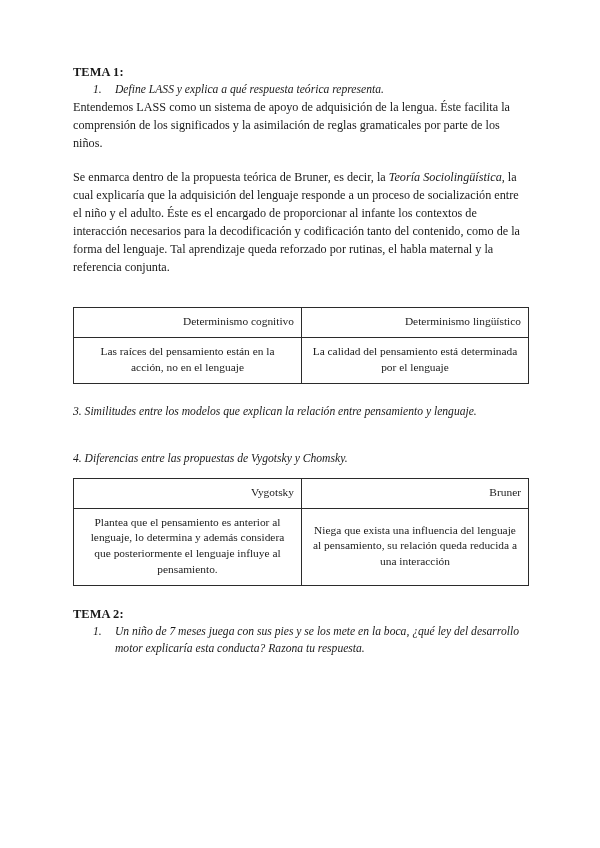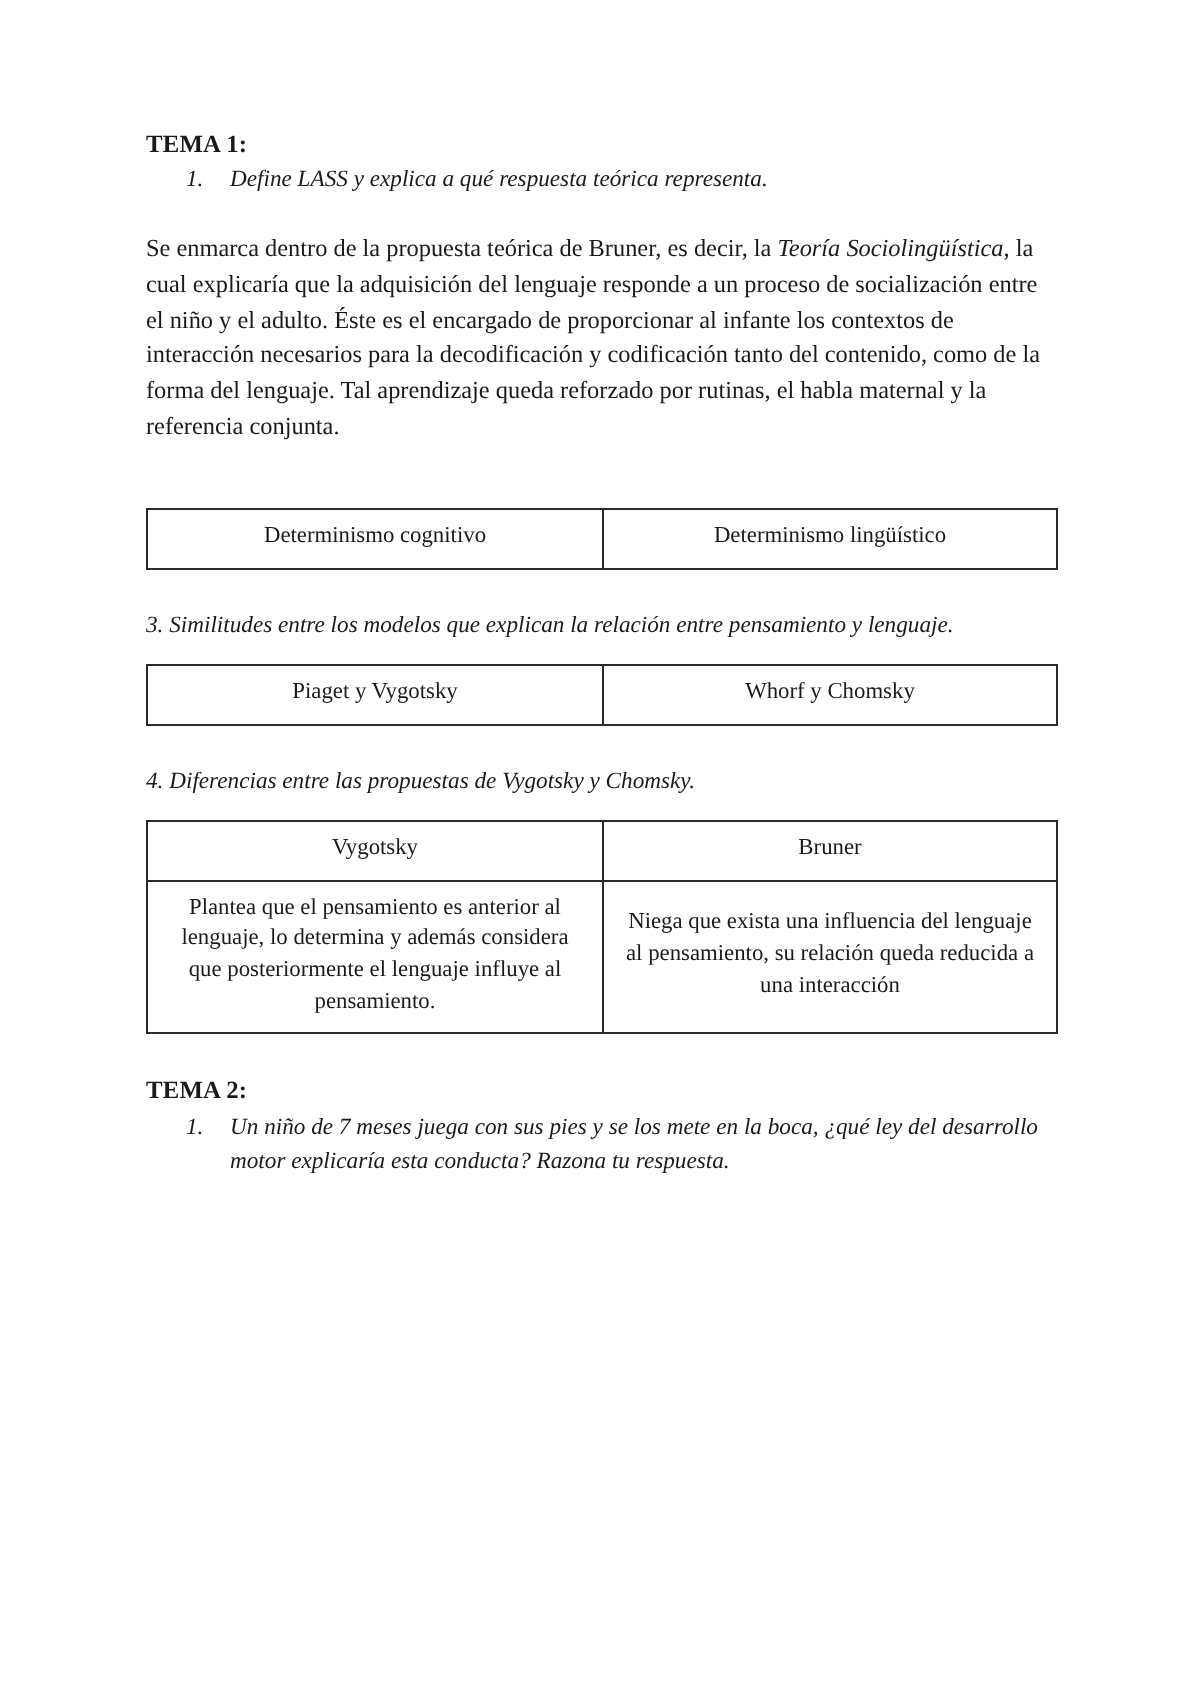--- a/index.html
+++ b/index.html
@@ -85,79 +85,81 @@
   table.doc-table td {
     border: 1px solid #2b2b2b;
     text-align: center;
     vertical-align: middle;
     font-size: 11.4px;
     line-height: 1.38;
     padding: 5px 7px;
   }
   table.doc-table td.head-cell {
     padding: 6px 7px 7px 7px;
+    text-align: right;
   }
   table.doc-table td.body-cell {
     padding: 6px 10px 7px 10px;
   }
   table.doc-table col.c1 { width: 228px; }
   table.doc-table col.c2 { width: 227px; }
 </style>
 </head>
 <body>
 
 <div class="page">
   <div class="content">
 
     <h1 class="section-title">TEMA 1:</h1>
 
     <div class="numbered-item">
       <span class="num">1.</span>
       <span class="txt">Define LASS y explica a qué respuesta teórica representa.</span>
     </div>
 
+    <p class="para">Entendemos LASS como un sistema de apoyo de adquisición de la lengua. Éste facilita la comprensión de los significados y la asimilación de reglas gramaticales por parte de los niños.</p>
 
     <div class="spacer-md"></div>
 
     <p class="para"><span>Se enmarca dentro de la propuesta teórica de Bruner, es decir, la </span><em>Teoría Sociolingüística</em><span>, la cual explicaría que la adquisición del lenguaje responde a un proceso de socialización entre el niño y el adulto. Éste es el encargado de proporcionar al infante los contextos de interacción necesarios para la decodificación y codificación tanto del contenido, como de la forma del lenguaje. Tal aprendizaje queda reforzado por rutinas, el habla maternal y la referencia conjunta.</span></p>
 
     <div class="spacer-lg"></div>
 
 
     <div class="spacer-sm"></div>
 
     <table class="doc-table">
       <colgroup>
           <col class="c1">
           <col class="c2">
         </colgroup>
       <tbody>
         <tr>
           <td class="head-cell">Determinismo cognitivo</td>
           <td class="head-cell">Determinismo lingüístico</td>
         </tr>
+        <tr>
+          <td class="body-cell">Las raíces del pensamiento están en la acción, no en el lenguaje</td>
+          <td class="body-cell">La calidad del pensamiento está determinada por el lenguaje</td>
+        </tr>
       </tbody>
     </table>
 
     <div class="spacer-lg"></div>
 
     <p class="q-line">3. Similitudes entre los modelos que explican la relación entre pensamiento y lenguaje.</p>
 
     <div class="spacer-sm"></div>
 
     <table class="doc-table">
       <colgroup>
           <col class="c1">
           <col class="c2">
         </colgroup>
       <tbody>
-        <tr>
-          <td class="head-cell">Piaget y Vygotsky</td>
-          <td class="head-cell">Whorf y Chomsky</td>
-        </tr>
       </tbody>
     </table>
 
     <div class="spacer-lg"></div>
 
     <p class="q-line">4. Diferencias entre las propuestas de Vygotsky y Chomsky.</p>
 
     <div class="spacer-sm"></div>
 
     <table class="doc-table">

